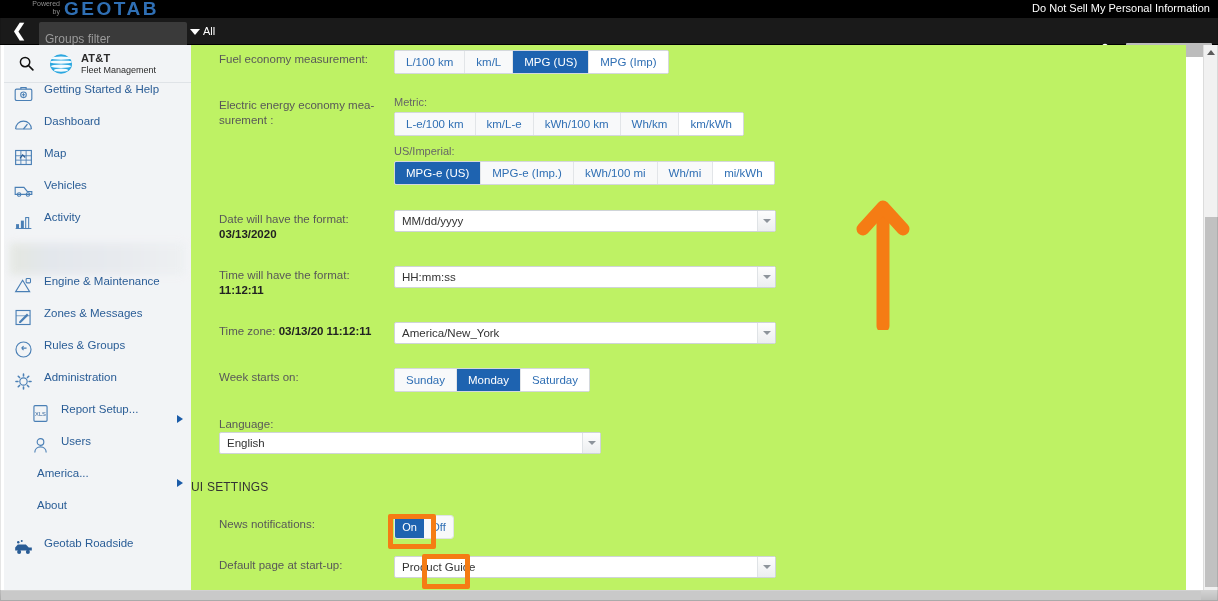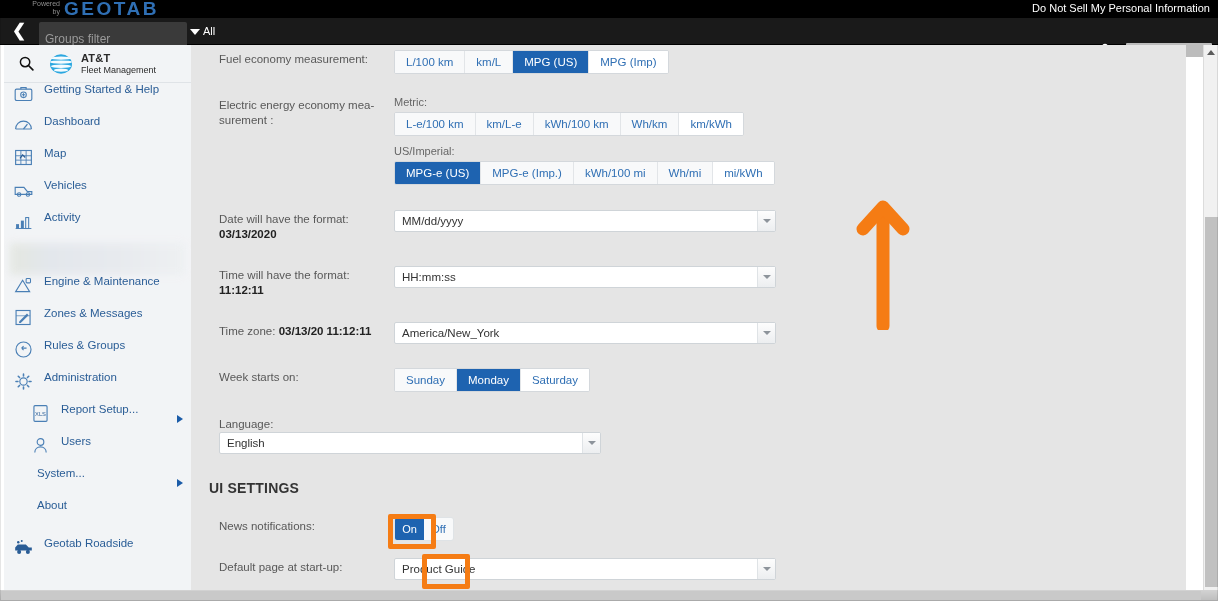--- a/index.html
+++ b/index.html
@@ -135,21 +135,21 @@
     filter:blur(4px);
     opacity:.95;
     margin:0 6px;
   }
   .sb-gap { height:6px; }
 
   
   #content {
     position:absolute; left:191px; top:45px;
     width:995px; height:545px;
-    background:#e5e5e5;
+    background:#bef264;
     overflow:hidden;
   }
   .row {
     position:relative;
     display:flex;
     padding-left:28px;
   }
   .lbl {
     width:175px; flex:none;
     font-size:11.5px; color:#585858;
@@ -189,22 +189,21 @@
     display:flex; align-items:center; justify-content:center;
   }
   .sel-box .arw i {
     display:block; width:0;height:0;
     border-left:4px solid transparent;
     border-right:4px solid transparent;
     border-top:4px solid #8d949b;
   }
 
   .section-title {
-    font-size:14px; font-weight:bold; color:#333;
-    padding-left:18px;
+    font-size:12px; font-weight:normal; color:#333;
     letter-spacing:.2px;
   }
 
   .toggle { display:inline-flex; border:1px solid #dfe3e6; border-radius:3px; overflow:hidden; }
   .toggle .t {
     width:29px; text-align:center; font-size:11px; padding:5px 0;
     color:#2f6fb4; background:#f8f9fa; cursor:pointer;
   }
   .toggle .t.on { background:#1e63b0; color:#ffffff; }
 
@@ -411,21 +410,21 @@
 
     <div class="sb-item indent">
       <svg class="ic" viewBox="0 0 24 24">
         <circle cx="12" cy="8" r="3.8" fill="none" stroke="#4a7fb5" stroke-width="1.3"></circle>
         <path d="M5.5 20c0-4 3-6.4 6.5-6.4S18.5 16 18.5 20" fill="none" stroke="#4a7fb5" stroke-width="1.3"></path>
       </svg>
       <span>Users</span>
     </div>
 
     <div class="sb-item indent2">
-      <span>System...</span>
+      <span>America...</span>
       <span class="arrow-r"></span>
     </div>
 
     <div class="sb-item indent2">
       <span>About</span>
     </div>
 
     <div class="sb-gap"></div>
 
     <div class="sb-item">

